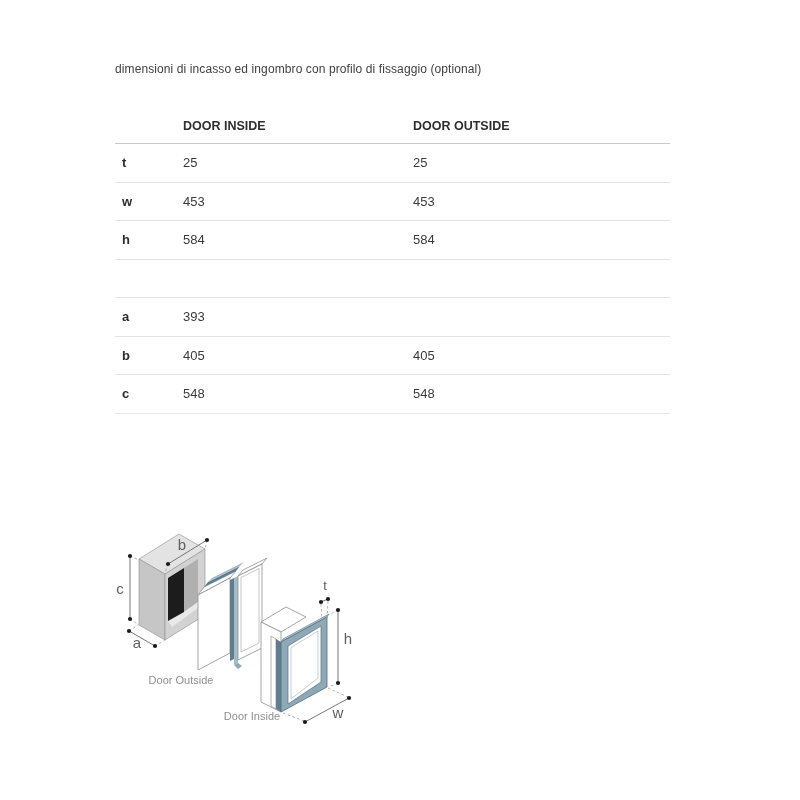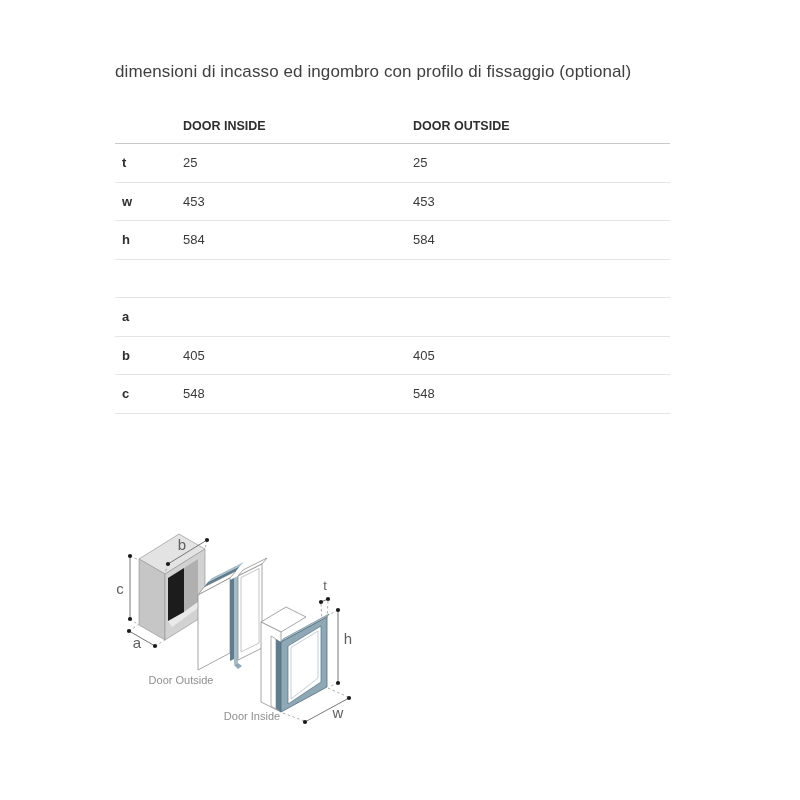--- a/index.html
+++ b/index.html
@@ -2,21 +2,21 @@
 <html><head>
 <meta charset="utf-8">
 <style>
   html,body{margin:0;padding:0;}
   body{
     width:800px;height:800px;background:#ffffff;overflow:hidden;position:relative;
     font-family:"Liberation Sans", sans-serif;
   }
   .page-title{
     position:absolute;left:115px;top:62px;width:600px;
-    font-size:17px;color:#3f3f3f;letter-spacing:.1px;
+    font-size:12px;color:#3f3f3f;letter-spacing:.1px;
   }
   .spec-table{position:absolute;left:115px;top:108px;width:555px;}
   .thead{display:flex;height:36px;align-items:center;border-bottom:1px solid #c9c9c9;box-sizing:border-box;}
   .trow{display:flex;height:38.5px;align-items:center;border-bottom:1px solid #e4e4e4;box-sizing:border-box;}
   .c-label{width:68px;padding-left:7px;box-sizing:border-box;font-size:13px;font-weight:bold;color:#2e2e2e;}
   .c-in{width:230px;font-size:13px;color:#3a3a3a;}
   .c-out{flex:1;font-size:13px;color:#3a3a3a;}
   .hcell{font-size:12.5px;font-weight:bold;color:#2e2e2e;}
   .diagram{position:absolute;left:105px;top:520px;width:280px;height:215px;}
   svg text{font-family:"Liberation Sans", sans-serif;}
@@ -55,20 +55,21 @@
     <div class="c-in">584</div>
     <div class="c-out">584</div>
   </div>
   <div class="trow">
     <div class="c-label"></div>
     <div class="c-in"></div>
     <div class="c-out"></div>
   </div>
   <div class="trow">
     <div class="c-label">a</div>
+    <div class="c-in">393</div>
   </div>
   <div class="trow">
     <div class="c-label">b</div>
     <div class="c-in">405</div>
     <div class="c-out">405</div>
   </div>
   <div class="trow">
     <div class="c-label">c</div>
     <div class="c-in">548</div>
     <div class="c-out">548</div>

